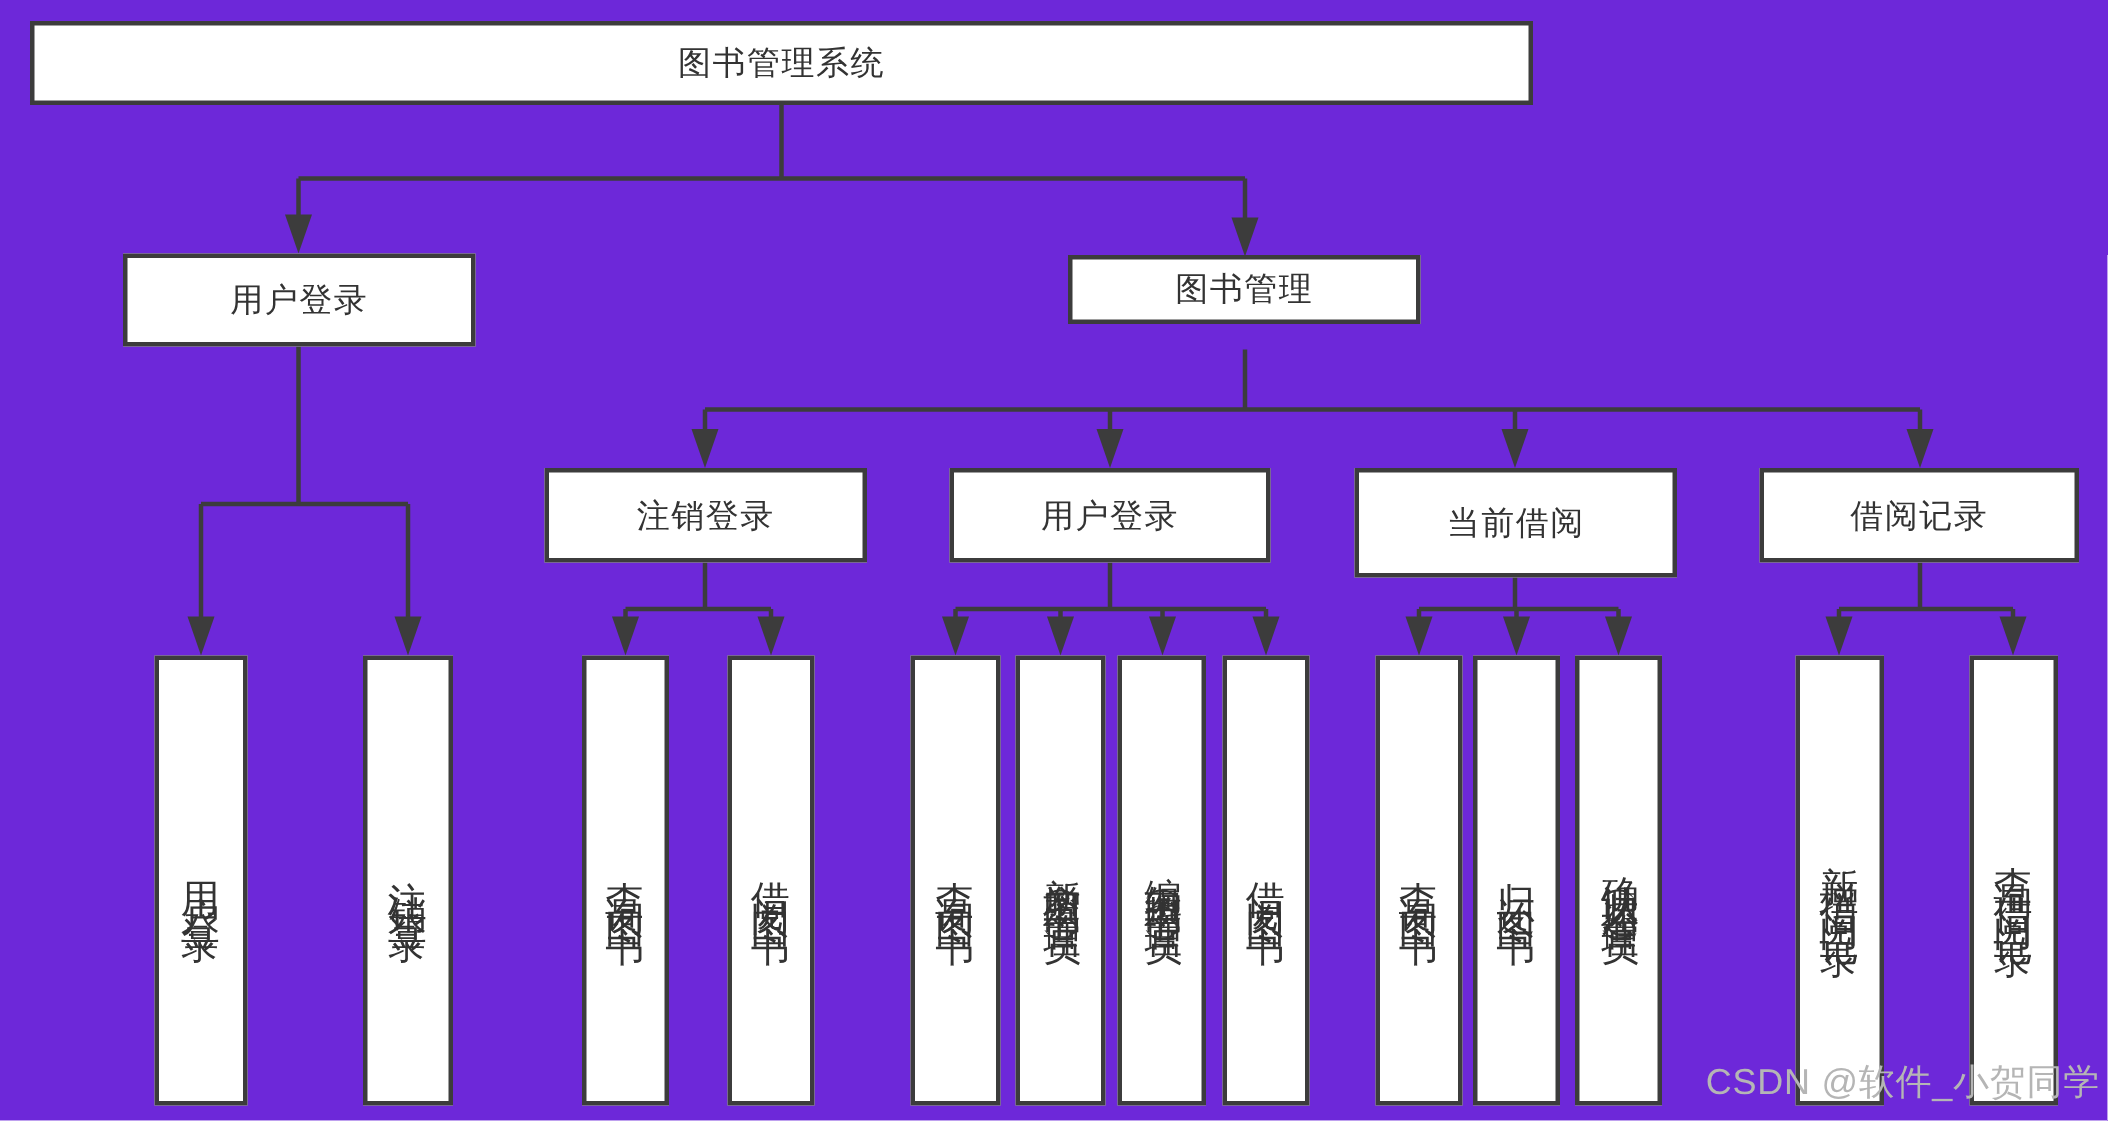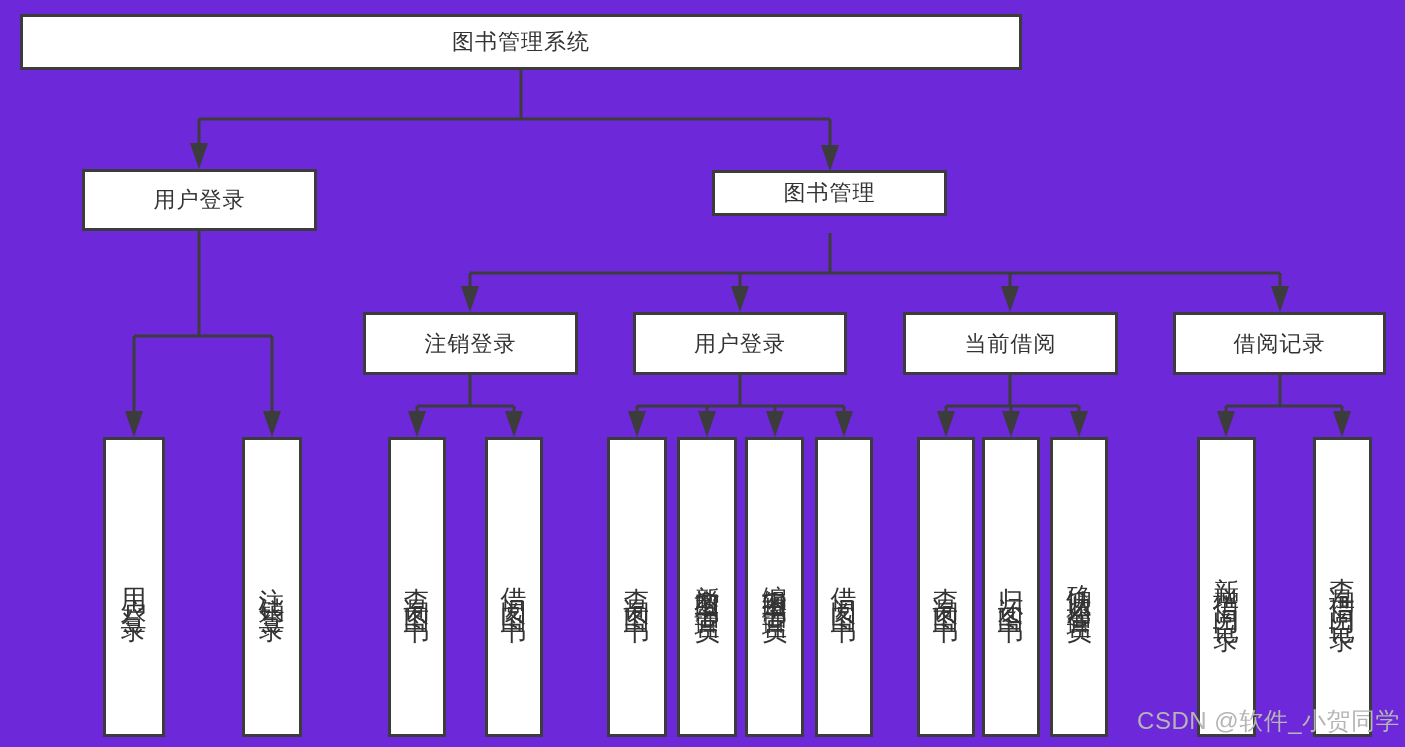--- a/index.html
+++ b/index.html
@@ -87,21 +87,21 @@
     </g>
   </svg>
 
   <div class="node" style="left:20px;top:14px;width:1002px;height:56px">图书管理系统</div>
 
   <div class="node" style="left:82px;top:169px;width:235px;height:62px">用户登录</div>
   <div class="node" style="left:712px;top:170px;width:235px;height:46px">图书管理</div>
 
   <div class="node" style="left:363px;top:312px;width:215px;height:63px">注销登录</div>
   <div class="node" style="left:633px;top:312px;width:214px;height:63px">用户登录</div>
-  <div class="node" style="left:903px;top:312px;width:215px;height:63px">当前借阅</div>
+  <div class="node" style="left:903px;top:312px;width:215px;height:73px">当前借阅</div>
   <div class="node" style="left:1173px;top:312px;width:213px;height:63px">借阅记录</div>
 
   <div class="vnode" style="left:103px;width:62px">
     <span class="vtext">用户登录</span>
   </div>
   <div class="vnode" style="left:242px;width:60px">
     <span class="vtext">注销登录</span>
   </div>
 
   <div class="vnode" style="left:388px;width:58px">

